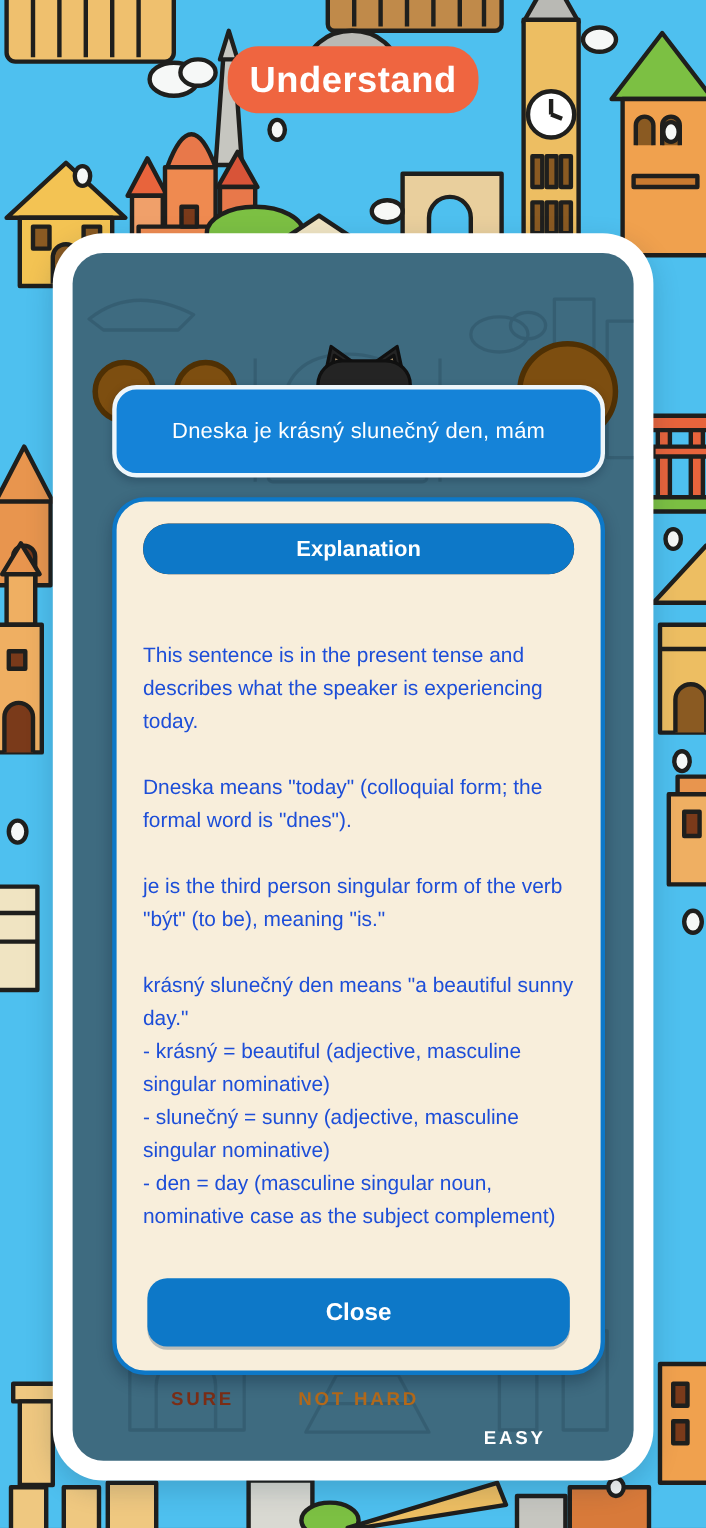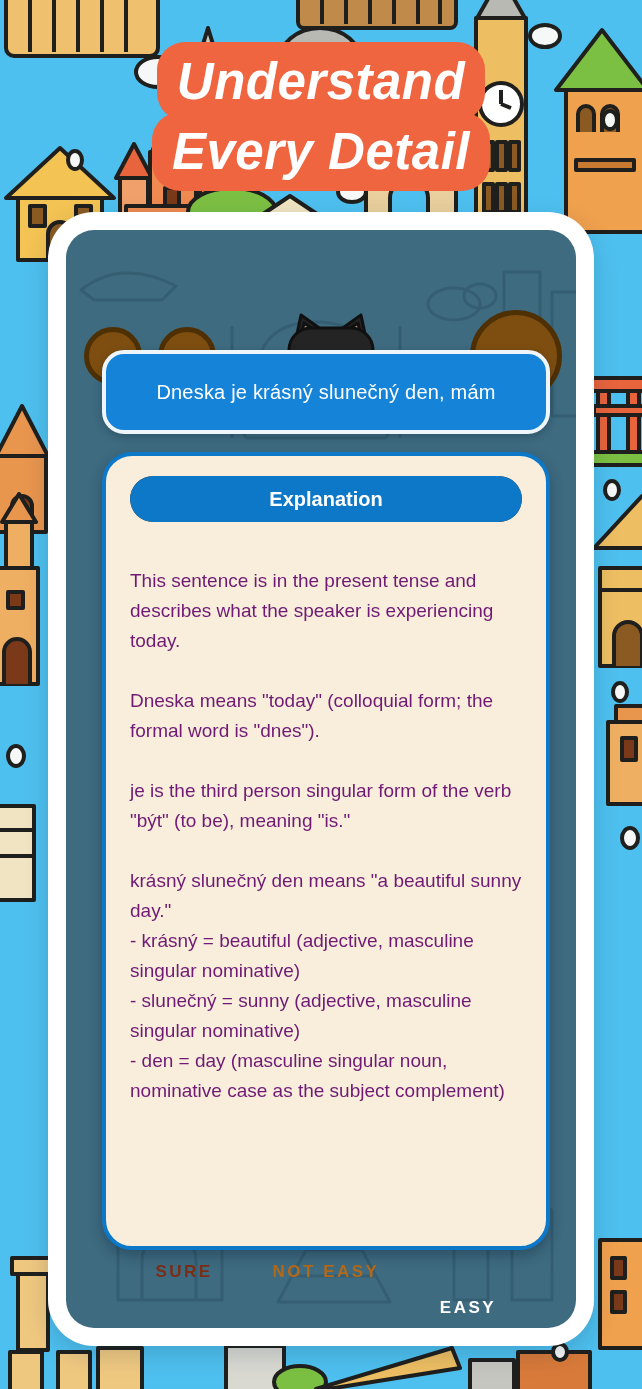--- a/index.html
+++ b/index.html
@@ -6,22 +6,22 @@
   body{
     width:642px;height:1389px;position:relative;overflow:hidden;
     background:#4ec0ef;
     font-family:"Liberation Sans", sans-serif;
   }
   .bg-svg{position:absolute;left:0;top:0;z-index:0;}
 
   
   .headline{position:absolute;top:42px;left:0;right:0;display:flex;flex-direction:column;align-items:center;z-index:3;}
   .headline-line{
-    background:#ef6540;color:#ffffff;font-weight:700;font-size:51px;line-height:1;
-    padding:14px 20px;border-radius:28px;letter-spacing:.5px;font-style:italic;
+    background:#ef6540;color:#ffffff;font-weight:700;font-size:33px;line-height:1;
+    padding:14px 20px;border-radius:28px;letter-spacing:.5px;
   }
   .headline-line.second{margin-top:-9px;}
 
   
   .device-card{
     position:absolute;left:48px;top:212px;width:546px;height:1134px;background:#ffffff;
     border-radius:46px;z-index:2;box-shadow:0 8px 24px rgba(10,40,60,.18);
   }
   .screen{
     position:absolute;left:18px;top:18px;width:510px;height:1098px;border-radius:28px;
@@ -48,21 +48,21 @@
 
   .modal{
     position:absolute;left:36px;top:222px;width:448px;height:798px;box-sizing:border-box;
     background:#f8eedb;border:4px solid #0d78c8;border-radius:30px;z-index:5;
     padding:20px 24px;box-shadow:0 6px 14px rgba(0,20,40,.3);
   }
   .tabs{height:46px;border-radius:23px;background:#404040;display:flex;overflow:hidden;}
   .tab{flex:1;display:flex;align-items:center;justify-content:center;font-size:20px;font-weight:700;color:#97978f;border-radius:23px;cursor:pointer;}
   .tab.active{background:#0d78c8;color:#ffffff;}
   .explanation{
-    margin-top:44px;font-size:19px;line-height:30px;color:#701a75;white-space:pre-line;
+    margin-top:60px;font-size:19px;line-height:30px;color:#1d4ed8;white-space:pre-line;
   }
   .close-button{
     position:absolute;left:28px;right:28px;bottom:22px;height:62px;background:#0d78c8;
     border-radius:18px;display:flex;align-items:center;justify-content:center;
     color:#ffffff;font-size:22px;font-weight:700;cursor:pointer;box-shadow:0 3px 0 rgba(0,40,80,.25);
   }
 
   .rating-label{position:absolute;top:1032px;transform:translateX(-50%);font-weight:700;font-size:17px;letter-spacing:2.5px;z-index:2;}
   .rating-label.hard{left:118px;color:#7b2d15;}
   .rating-label.notsure{left:260px;color:#b3691a;}
@@ -169,21 +169,20 @@
     <ellipse cx="300" cy="1382" rx="26" ry="16" fill="#7cc043"></ellipse>
     <polygon points="316,1389 452,1348 460,1368 328,1389" fill="#edbe62"></polygon>
     <rect x="470" y="1360" width="44" height="32" fill="#c6c6c0"></rect>
     <rect x="518" y="1352" width="72" height="40" fill="#d87a3a"></rect>
     <ellipse cx="560" cy="1352" rx="7" ry="8" fill="#f6f8f7"></ellipse>
   </g>
 </svg>
 
 <div class="headline">
   <div class="headline-line">Understand</div>
-  <div class="headline-line second">Every Detail</div>
 </div>
 
 <div class="device-card">
   <div class="screen">
 
     <svg class="screen-doodles" width="510" height="1098" viewBox="0 0 510 1098">
       <g fill="none" stroke="#2c5063" stroke-width="3" stroke-linejoin="round">
         <path d="M15,60 Q55,28 110,56 L96,70 H28 Z"></path>
         <path d="M190,152 Q190,92 250,92 Q310,92 310,152 Z"></path>
         <rect x="178" y="152" width="144" height="56" rx="4"></rect>
@@ -232,19 +231,20 @@
       <div class="explanation">This sentence is in the present tense and describes what the speaker is experiencing today.
 
 Dneska means "today" (colloquial form; the formal word is "dnes").
 
 je is the third person singular form of the verb "být" (to be), meaning "is."
 
 krásný slunečný den means "a beautiful sunny day."
 - krásný = beautiful (adjective, masculine singular nominative)
 - slunečný = sunny (adjective, masculine singular nominative)
 - den = day (masculine singular noun, nominative case as the subject complement)</div>
+      <div class="close-button">Close</div>
     </div>
 
     <div class="rating-label hard">SURE</div>
-    <div class="rating-label notsure">NOT EASY</div>
+    <div class="rating-label notsure">NOT HARD</div>
     <div class="rating-label easy">EASY</div>
   </div>
 </div>
 
 </body></html>

